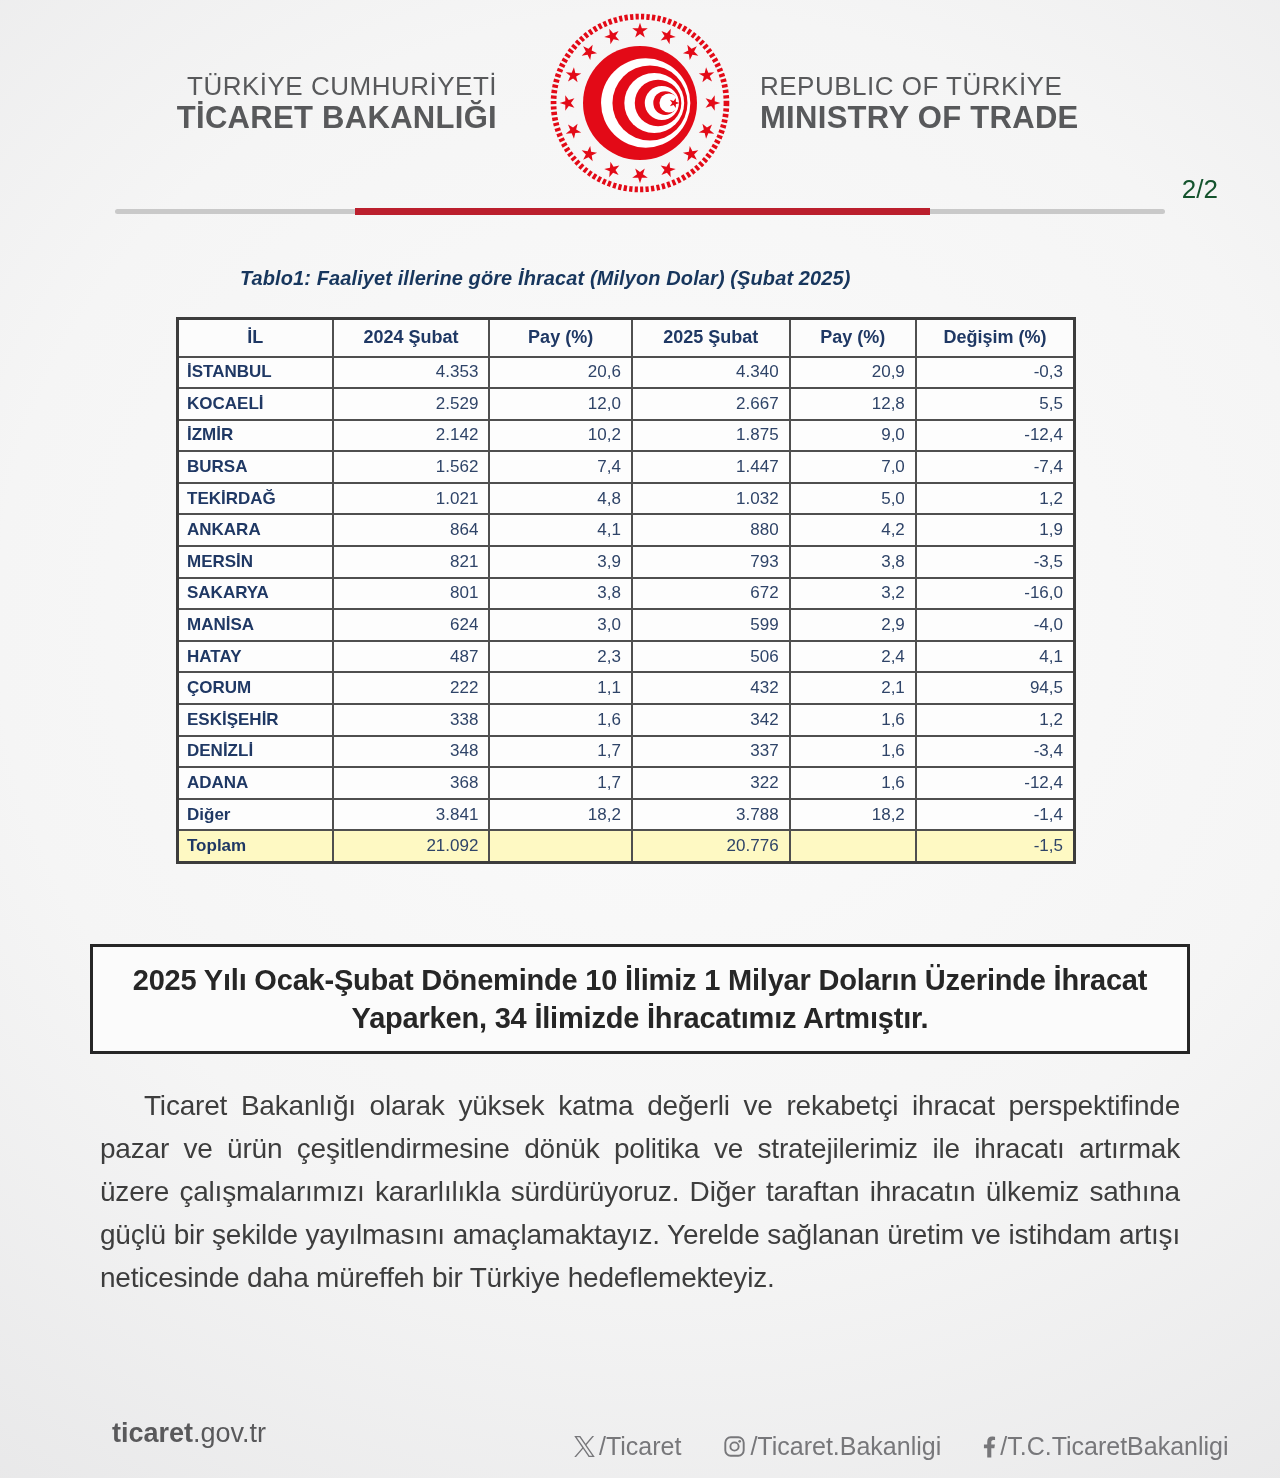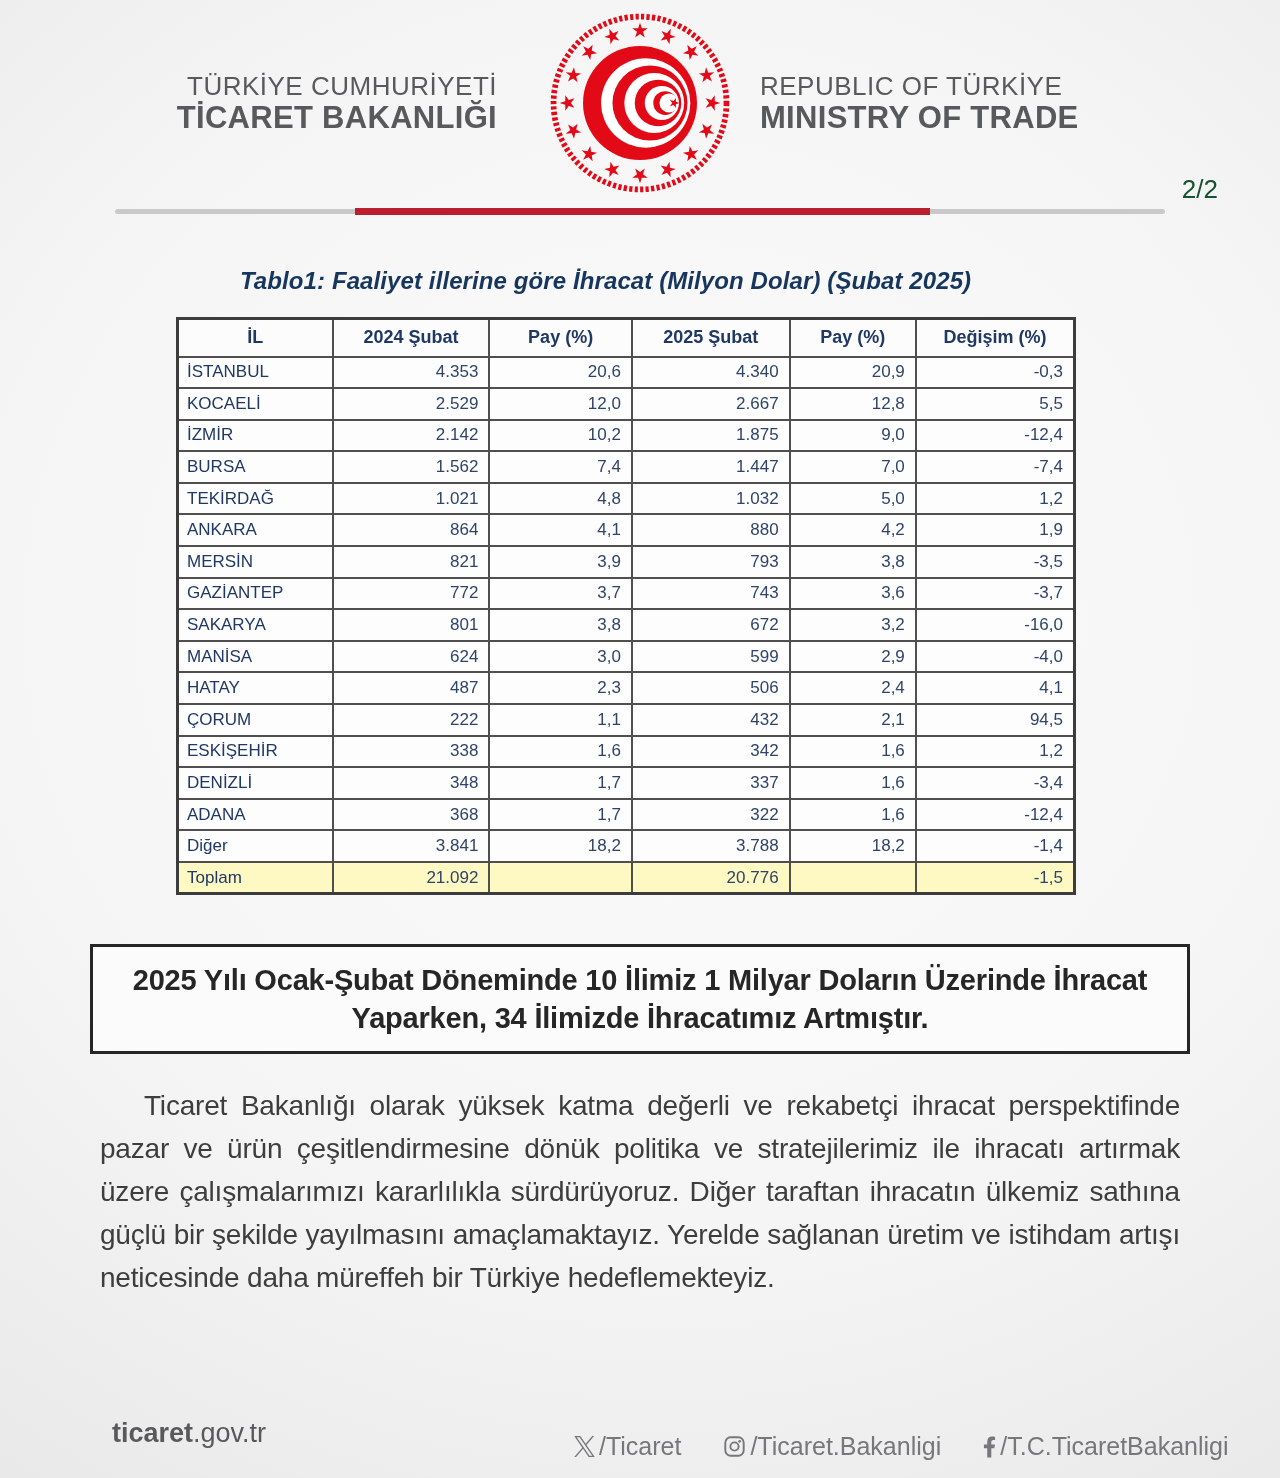--- a/index.html
+++ b/index.html
@@ -37,39 +37,39 @@
   .divider { position: absolute; top: 208px; left: 115px; width: 1050px; height: 7px; display: flex; align-items: center; }
   .divider .seg-gray  { background: #c9c9c9; height: 5px; }
   .divider .seg-red   { background: #bb1f2d; height: 7px; }
   .divider .g1 { width: 240px; border-radius: 3px 0 0 3px; }
   .divider .r1 { width: 575px; }
   .divider .g2 { width: 235px; border-radius: 0 3px 3px 0; }
 
   
   .table-title {
     position: absolute; left: 240px; top: 267px;
-    font-size: 24px; font-weight: bold; font-style: italic; color: #17365d;
+    font-size: 20px; font-weight: bold; font-style: italic; color: #17365d;
     letter-spacing: .1px;
   }
   table.export-table {
     position: absolute; left: 176px; top: 317px; width: 900px;
     border-collapse: collapse; table-layout: fixed;
     background: #fdfdfd;
   }
   table.export-table th, table.export-table td {
     border: 2px solid #4f4f4f;
     overflow: hidden; white-space: nowrap;
   }
   table.export-table { border: 3px solid #3c3c3c; }
   table.export-table th {
     height: 38px; font-size: 18px; font-weight: bold; color: #1f3864;
     text-align: center; vertical-align: middle; background: #fcfcfc;
   }
   table.export-table td { height: 31.6px; vertical-align: middle; font-size: 17px; }
-  td.cell-label { text-align: left; padding-left: 8px; font-weight: normal; color: #1f3864; }
+  td.cell-label { text-align: left; padding-left: 8px; font-weight: bold; color: #1f3864; }
   td.cell-num   { text-align: right; padding-right: 10px; color: #2f4468; }
   tr.total-row td { background: #fef9c3; }
 
   .col-il  { width: 17.2%; } .col-a { width: 17.4%; } .col-b { width: 15.8%; }
   .col-c   { width: 17.5%; } .col-d { width: 14.0%; } .col-e { width: 17.6%; }
 
   
   .statement-box {
     position: absolute; left: 90px; top: 944px; width: 1100px; min-height: 110px;
     border: 3px solid #262626; background: #fbfbfb;
@@ -231,28 +231,20 @@
       </tr>
       <tr>
         <td class="cell-label">MERSİN</td>
         <td class="cell-num">821</td>
         <td class="cell-num">3,9</td>
         <td class="cell-num">793</td>
         <td class="cell-num">3,8</td>
         <td class="cell-num">-3,5</td>
       </tr>
       <tr>
-        <td class="cell-label">GAZİANTEP</td>
-        <td class="cell-num">772</td>
-        <td class="cell-num">3,7</td>
-        <td class="cell-num">743</td>
-        <td class="cell-num">3,6</td>
-        <td class="cell-num">-3,7</td>
-      </tr>
-      <tr>
         <td class="cell-label">SAKARYA</td>
         <td class="cell-num">801</td>
         <td class="cell-num">3,8</td>
         <td class="cell-num">672</td>
         <td class="cell-num">3,2</td>
         <td class="cell-num">-16,0</td>
       </tr>
       <tr>
         <td class="cell-label">MANİSA</td>
         <td class="cell-num">624</td>

